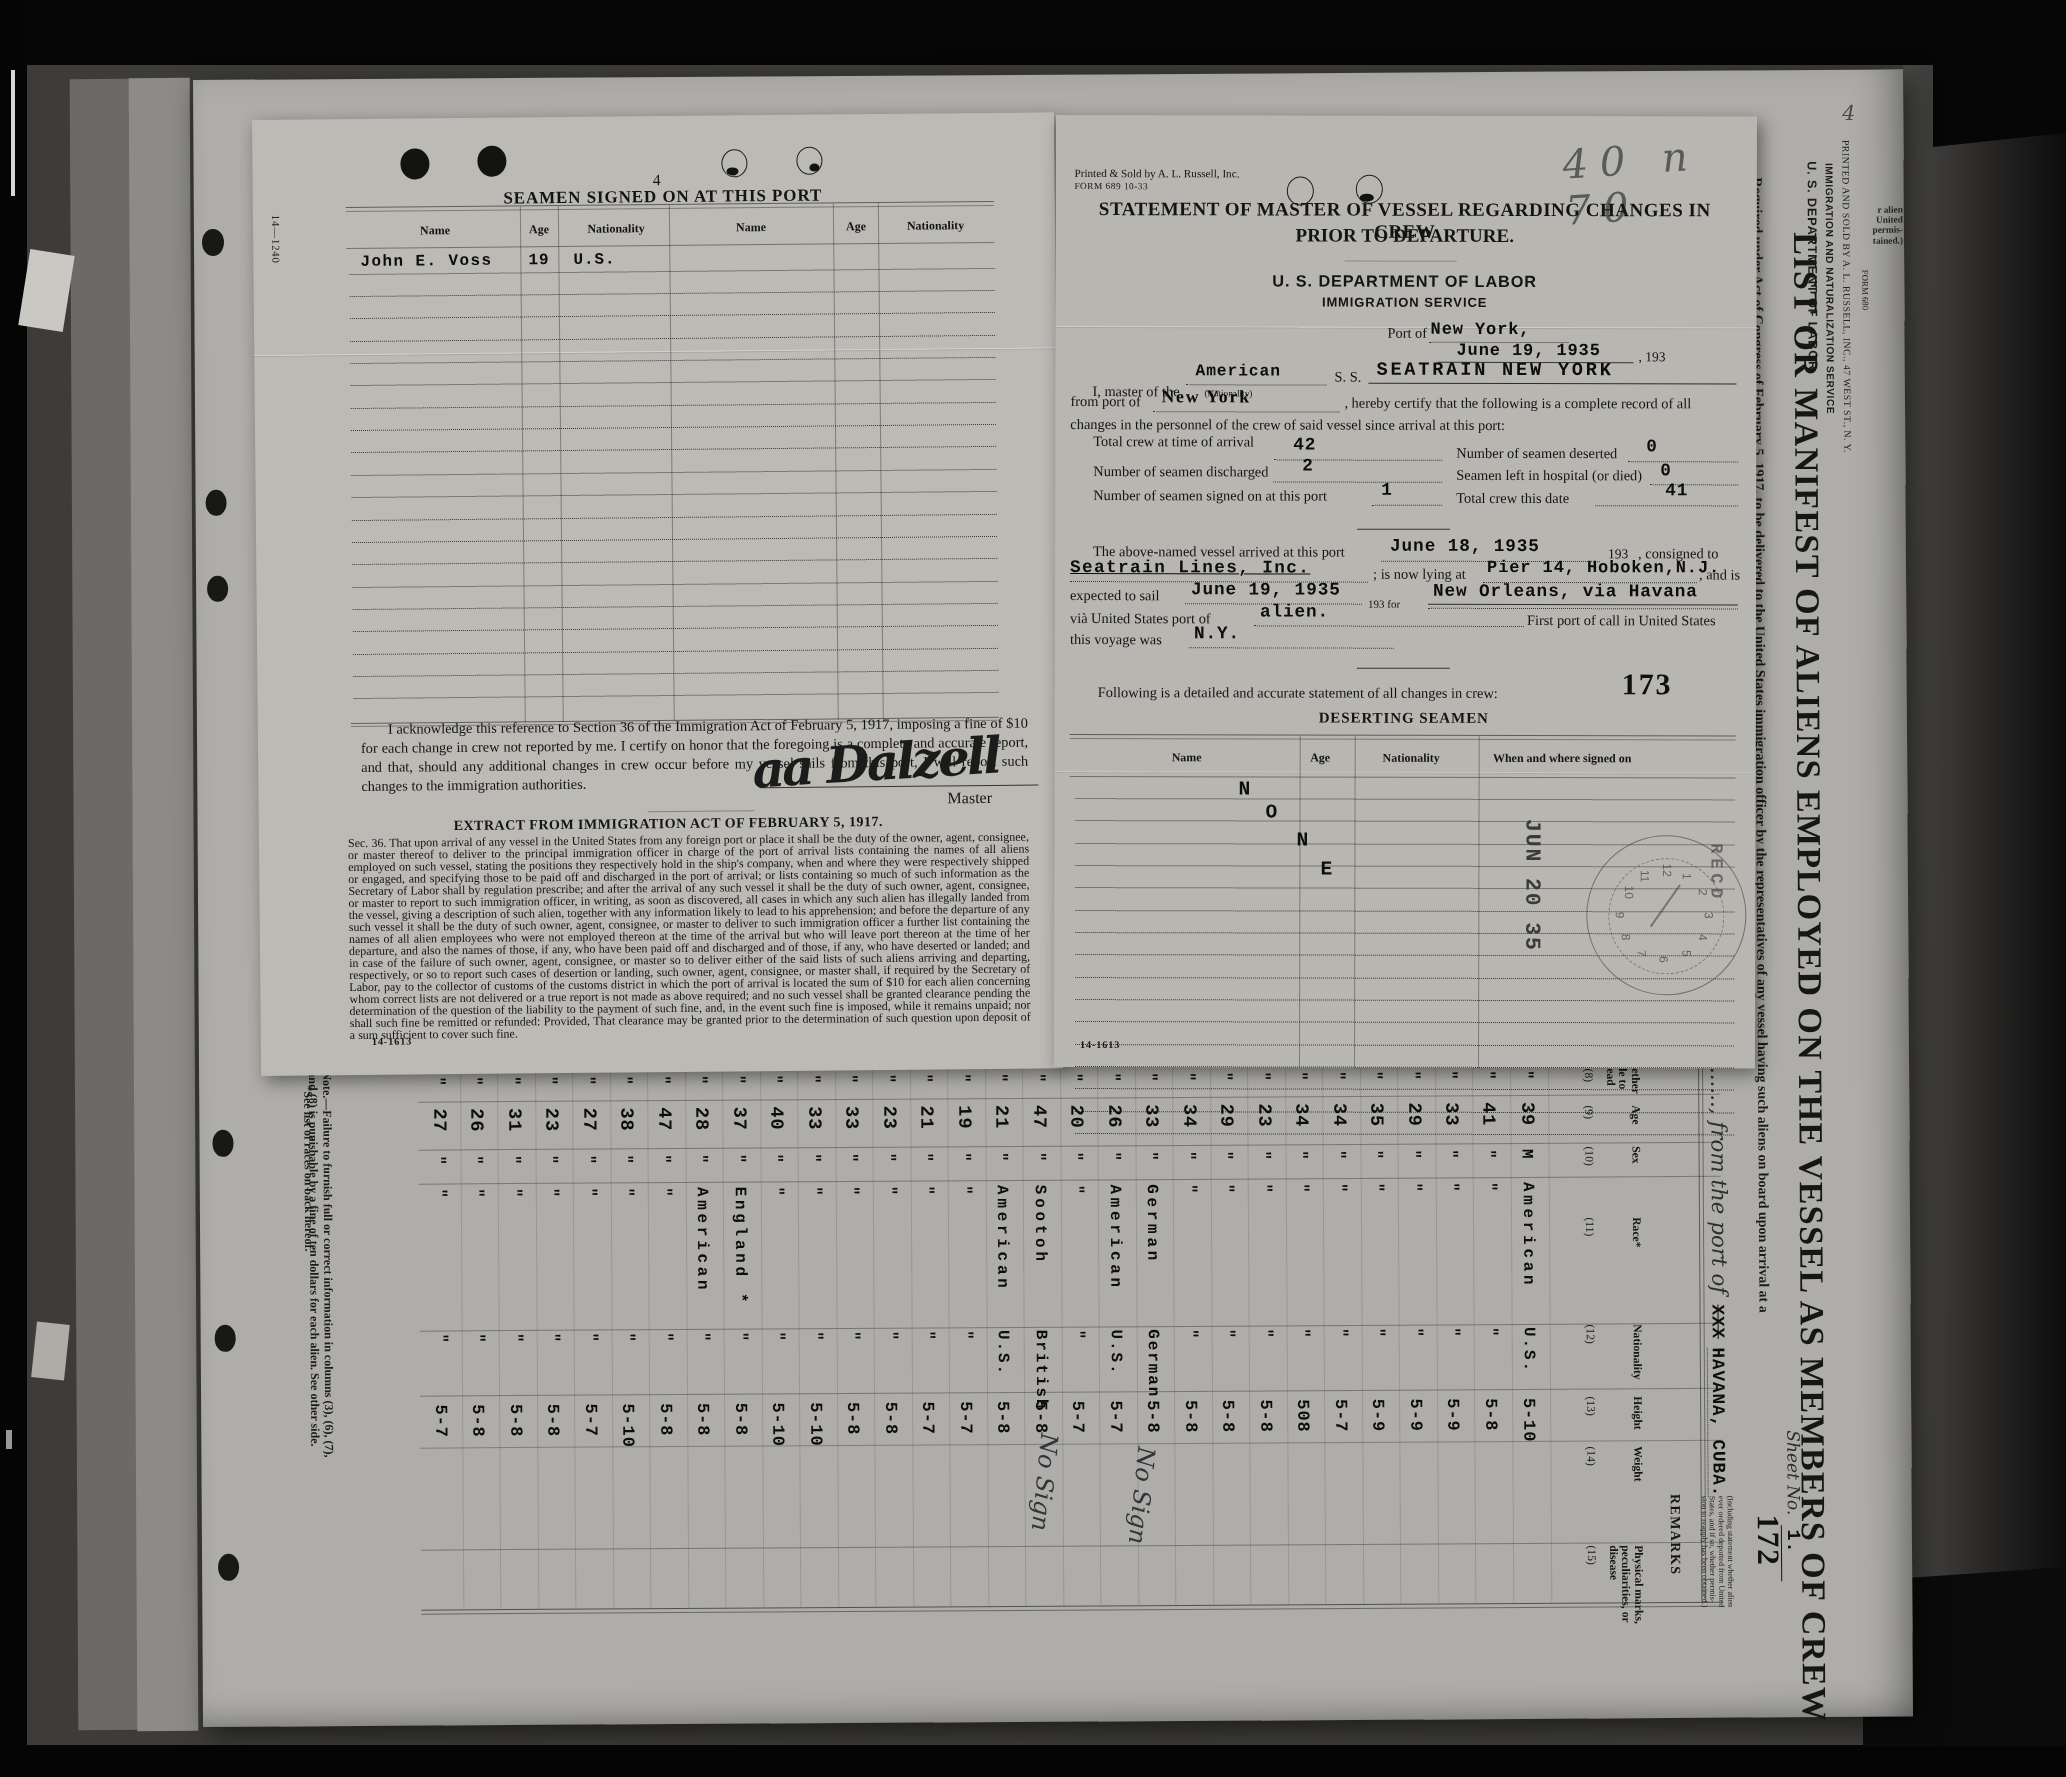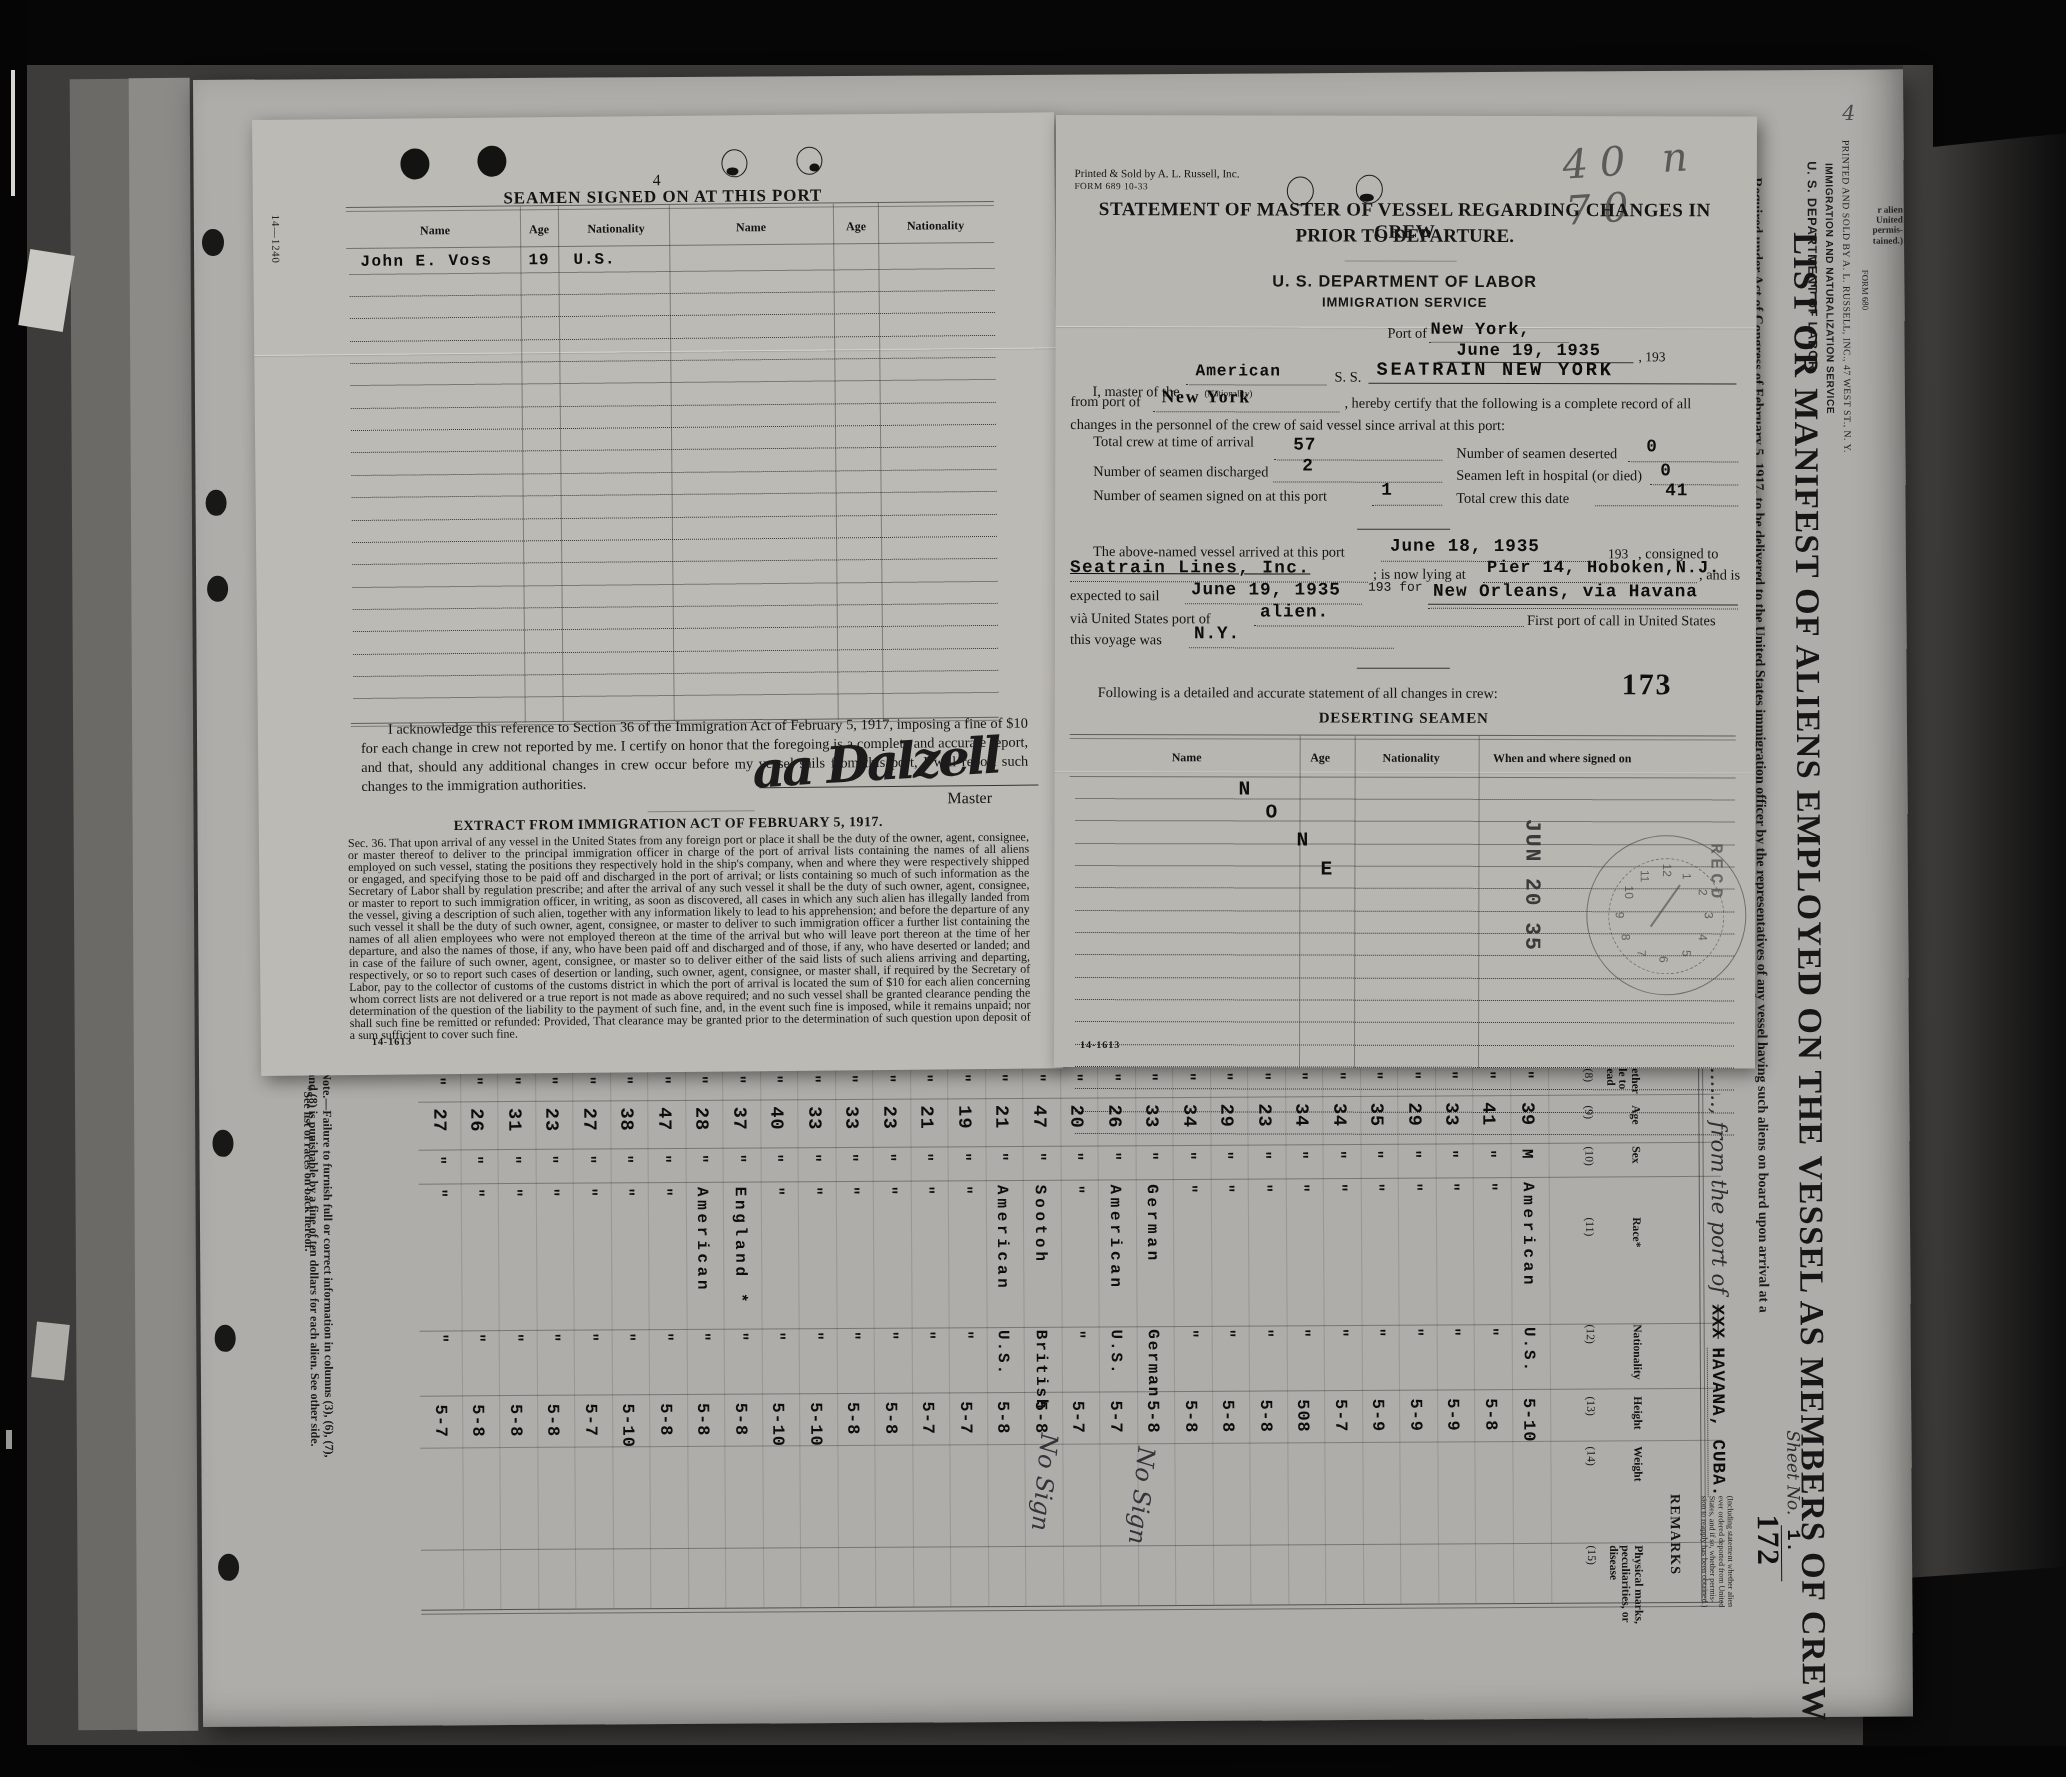--- a/index.html
+++ b/index.html
@@ -462,21 +462,21 @@
     <div class="abs type" style="left:321px;top:244px;font-size:18.6px;letter-spacing:2.8px;">SEATRAIN NEW YORK</div>
     <div class="hl" style="left:313px;top:267px;width:368px;background:rgba(20,20,20,.85);"></div>
 
     <div class="abs ser" style="left:15px;top:278px;font-size:14.4px;">from port of</div>
     <div class="abs type" style="left:106px;top:271px;font-size:17.7px;letter-spacing:1.9px;font-family:Liberation Serif, serif;">New York</div>
     <div class="dot" style="left:98px;top:296px;width:186px;"></div>
     <div class="abs ser" style="left:289px;top:279px;font-size:14.4px;">, hereby certify that the following is a complete record of all</div>
     <div class="abs ser" style="left:15px;top:301px;font-size:14.4px;">changes in the personnel of the crew of said vessel since arrival at this port:</div>
 
     <div class="abs ser" style="left:38px;top:318px;font-size:14.4px;">Total crew at time of arrival</div>
-    <div class="abs type" style="left:238px;top:319px;font-size:17.7px;">57</div>
+    <div class="abs type" style="left:238px;top:319px;font-size:17.7px;">42</div>
     <div class="dot" style="left:219px;top:344px;width:168px;"></div>
     <div class="abs ser" style="left:401px;top:329px;font-size:14.4px;">Number of seamen deserted</div>
     <div class="abs type" style="left:591px;top:320px;font-size:17.7px;">0</div>
     <div class="dot" style="left:573px;top:345px;width:110px;"></div>
 
     <div class="abs ser" style="left:38px;top:348px;font-size:14.4px;">Number of seamen discharged</div>
     <div class="abs type" style="left:247px;top:340px;font-size:17.7px;">2</div>
     <div class="dot" style="left:218px;top:366px;width:169px;"></div>
     <div class="abs ser" style="left:401px;top:351px;font-size:14.4px;">Seamen left in hospital (or died)</div>
     <div class="abs type" style="left:605px;top:344px;font-size:17.7px;">0</div>
@@ -500,21 +500,21 @@
     <div class="abs type" style="left:15px;top:442px;font-size:17.7px;letter-spacing:1.4px;text-decoration:underline;">Seatrain Lines, Inc.</div>
     <div class="dot" style="left:15px;top:466px;width:298px;"></div>
     <div class="abs ser" style="left:318px;top:450px;font-size:14.4px;">; is now lying at</div>
     <div class="abs type" style="left:432px;top:442px;font-size:17px;">Pier 14, Hoboken,N.J.</div>
     <div class="dot" style="left:428px;top:466px;width:214px;"></div>
     <div class="abs ser" style="left:644px;top:450px;font-size:14.4px;">, and is</div>
 
     <div class="abs ser" style="left:15px;top:472px;font-size:14.4px;">expected to sail</div>
     <div class="abs type" style="left:136px;top:464px;font-size:17.7px;">June 19, 1935</div>
     <div class="dot" style="left:130px;top:488px;width:177px;"></div>
-    <div class="abs ser" style="left:313px;top:464px;font-size:13px;font-family:Liberation Mono, monospace;">193  for</div>
+    <div class="abs ser" style="left:313px;top:482px;font-size:11px;">193  for</div>
     <div class="abs type" style="left:378px;top:465px;font-size:17.7px;">New Orleans, via Havana</div>
     <div class="hl" style="left:373px;top:488px;width:310px;background:rgba(20,20,20,.85);"></div>
     <div class="dot" style="left:373px;top:492px;width:310px;"></div>
 
     <div class="abs ser" style="left:15px;top:495px;font-size:14.4px;">vià United States port of</div>
     <div class="abs type" style="left:205px;top:486px;font-size:17.7px;">alien.</div>
     <div class="dot" style="left:199px;top:510px;width:270px;"></div>
     <div class="abs ser" style="left:472px;top:496px;font-size:14.4px;">First port of call in United States</div>
 
     <div class="abs ser" style="left:15px;top:516px;font-size:14.4px;">this voyage was</div>

